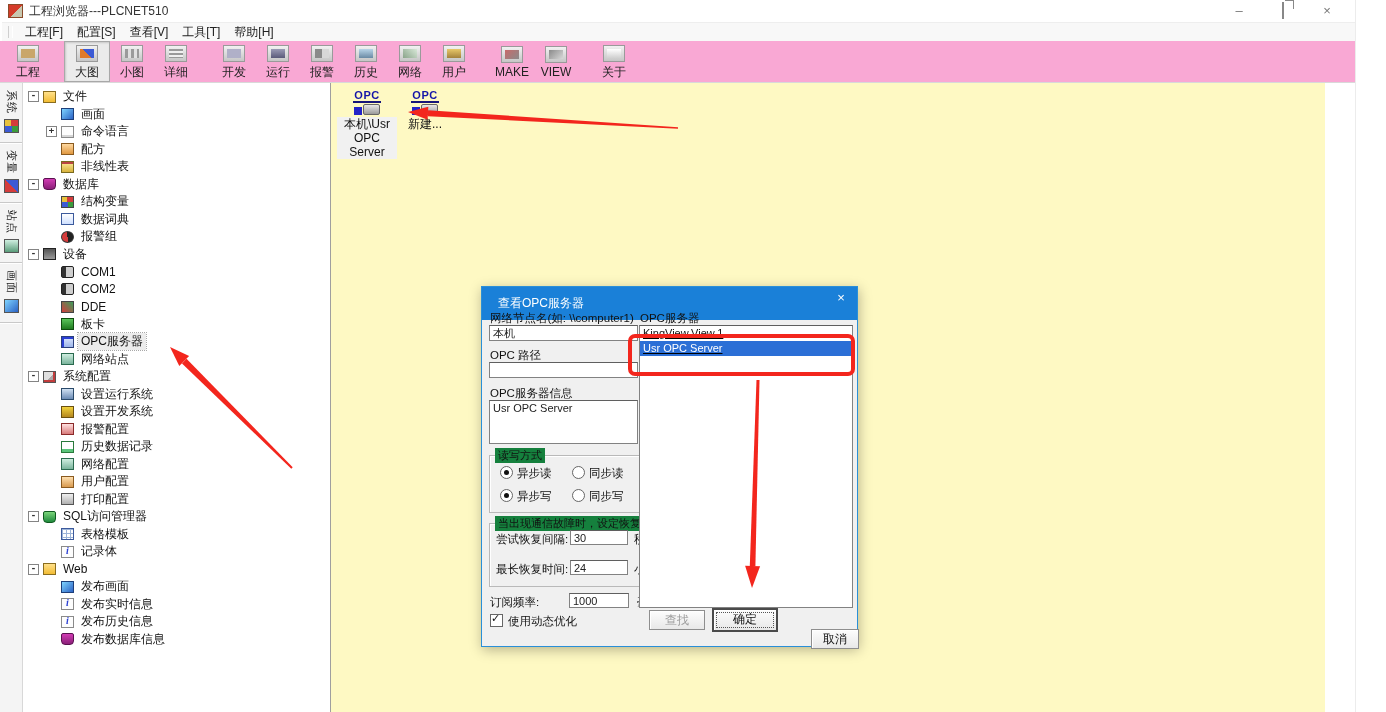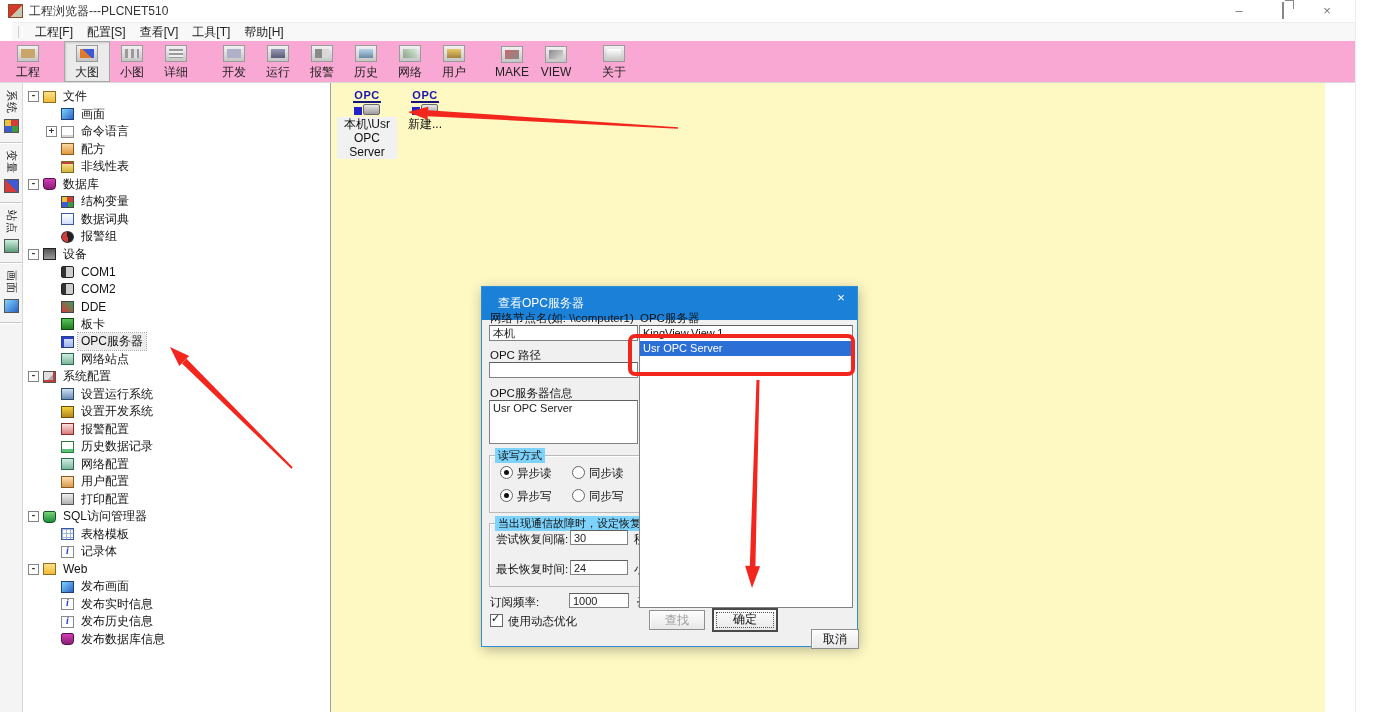--- a/index.html
+++ b/index.html
@@ -8,21 +8,21 @@
   
   .titlebar{position:absolute;left:0;top:0;right:0;height:22px;background:#fff;display:flex;align-items:center;}
   .appico{width:13px;height:12px;margin:0 6px 0 8px;border:1px solid #8a4a2a;
     background:linear-gradient(135deg,#d43c2a 55%,#c8c8b0 55%);flex:none;}
   .title-text{font-size:12px;color:#333;}
   .wctls{position:absolute;right:20px;top:0;height:22px;display:flex;align-items:center;gap:28px;color:#777;}
   .wctl{font-size:13px;line-height:22px;width:16px;text-align:center;cursor:default;}
   .restore-box{width:9px;height:9px;border:1px solid #888;position:relative;background:#fff;}
   .restore-box::before{content:"";position:absolute;left:2px;top:-3px;width:8px;height:8px;border:1px solid #888;border-bottom:none;border-left:none;}
   
-  .menubar{position:absolute;left:12px;top:22px;right:0;height:18px;background:#f8f8f8;border-top:1px solid #eee;border-bottom:1px solid #e4e4e4;display:flex;align-items:center;padding-left:4px;}
+  .menubar{position:absolute;left:2px;top:22px;right:0;height:18px;background:#f8f8f8;border-top:1px solid #eee;border-bottom:1px solid #e4e4e4;display:flex;align-items:center;padding-left:4px;}
   .grip{width:3px;height:12px;border-left:1px solid #cfcfcf;border-right:1px solid #fff;margin:0 5px 0 2px;}
   .menu-item{font-size:12px;color:#222;padding:0 7px;line-height:17px;}
   
   .toolbar{position:absolute;left:0;top:41px;right:0;height:41px;background:#f9a8d4;border-bottom:1px solid #d9d9d9;display:flex;align-items:stretch;padding-left:6px;}
   .tgroup{display:flex;align-items:stretch;margin-right:14px;}
   .tbtn{width:44px;display:flex;flex-direction:column;align-items:center;justify-content:center;font-size:12px;color:#222;padding-top:2px;}
   .tbtn .tico{width:20px;height:15px;border:1px solid #9a9a9a;background:linear-gradient(#f2f2f2,#c6c6c6);position:relative;margin-bottom:2px;}
   .tbtn .tico::before{content:"";position:absolute;inset:3px;background:var(--c,#cdcdcd);}
   .tbtn.active{border:1px solid #a8a8a8;background:#ebebeb;box-shadow:inset 1px 1px 2px rgba(0,0,0,.15);}
   
@@ -84,21 +84,21 @@
   
   .dlg{position:absolute;left:481px;top:286px;width:375px;height:359px;background:#f0f0f0;
     border:1px solid #2a8fd8;box-shadow:1px 3px 12px rgba(0,0,0,.28);font-size:12px;}
   .dlg-title{position:absolute;left:0;top:0;right:0;height:33px;background:#1a80d8;color:#fff;
     display:flex;align-items:center;padding-left:16px;font-size:12px;}
   .d-close{position:absolute;right:2px;top:0;width:28px;height:21px;color:#fff;text-align:center;line-height:21px;font-size:13px;}
   .dl{position:absolute;font-size:11.5px;color:#111;white-space:nowrap;}
   .dinput{position:absolute;background:#fff;border:1px solid #828282;border-top-color:#5f5f5f;
     font-size:11px;color:#222;padding:1px 3px;box-sizing:border-box;line-height:13px;font-family:"Liberation Sans","DejaVu Sans",sans-serif;}
   .dgroup{position:absolute;border:1px solid #b9b9b9;box-shadow:inset 1px 1px 0 #fff;}
-  .dlegend{position:absolute;top:-8px;left:5px;background:#7dd3fc;padding:0 3px;font-size:11px;color:#111;white-space:nowrap;}
+  .dlegend{position:absolute;top:-8px;left:5px;background:#15803d;padding:0 3px;font-size:11px;color:#111;white-space:nowrap;}
   .radio{width:11px;height:11px;border:1px solid #666;border-radius:50%;background:#fff;display:inline-block;position:relative;vertical-align:-2px;margin-right:4px;}
   .radio.checked::after{content:"";position:absolute;left:3px;top:3px;width:5px;height:5px;border-radius:50%;background:#111;}
   .rlabel{font-size:11.5px;color:#111;}
   .cb{width:11px;height:11px;border:1px solid #666;background:#fff;display:inline-block;position:relative;vertical-align:-2px;margin-right:5px;}
   .cb.checked::after{content:"✓";position:absolute;left:0px;top:-3px;font-size:11px;color:#111;}
   .dlist{position:absolute;background:#fff;border:1px solid #828282;border-top-color:#5f5f5f;overflow:hidden;}
   .ditem{height:15px;line-height:15px;font-size:11px;color:#111;padding:0 3px;white-space:nowrap;}
   .ditem.selected{background:#2b6fd6;color:#fff;}
   .dbtn{position:absolute;background:linear-gradient(#fdfdfd,#e8e8e8);border:1px solid #8e8e8e;
     box-shadow:inset 1px 1px 0 #fff;font-size:12px;color:#111;text-align:center;box-sizing:border-box;}
@@ -450,21 +450,21 @@
 
   <span class="dl" style="left:8px;top:308px;">订阅频率:</span>
   <div class="dinput" style="left:87px;top:306px;width:60px;height:15px;">1000</div>
   <span class="dl" style="left:155px;top:308px;">毫秒</span>
 
   <div style="position:absolute;left:8px;top:327px;">
     <span class="cb checked"></span><span class="rlabel">使用动态优化</span>
   </div>
 
   <span class="dl" style="left:158px;top:24px;">OPC服务器</span>
-  <div class="dlist" style="left:157px;top:38px;width:212px;height:281px;">
+  <div class="dlist" style="left:157px;top:38px;width:212px;height:281px;text-decoration:underline;">
     <div class="ditem">KingView.View.1</div>
     <div class="ditem selected">Usr OPC Server</div>
   </div>
 
   <div class="dbtn disabled" style="left:167px;top:323px;width:56px;height:20px;line-height:18px;">查找</div>
   <div class="dbtn default" style="left:230px;top:321px;width:66px;height:24px;line-height:19px;">确定</div>
   <div class="dbtn" style="left:306px;top:342px;width:48px;height:20px;line-height:18px;margin-left:23px;">取消</div>
 </div>
 
 <svg class="anno" viewBox="0 0 1386 712" xmlns="http://www.w3.org/2000/svg">

